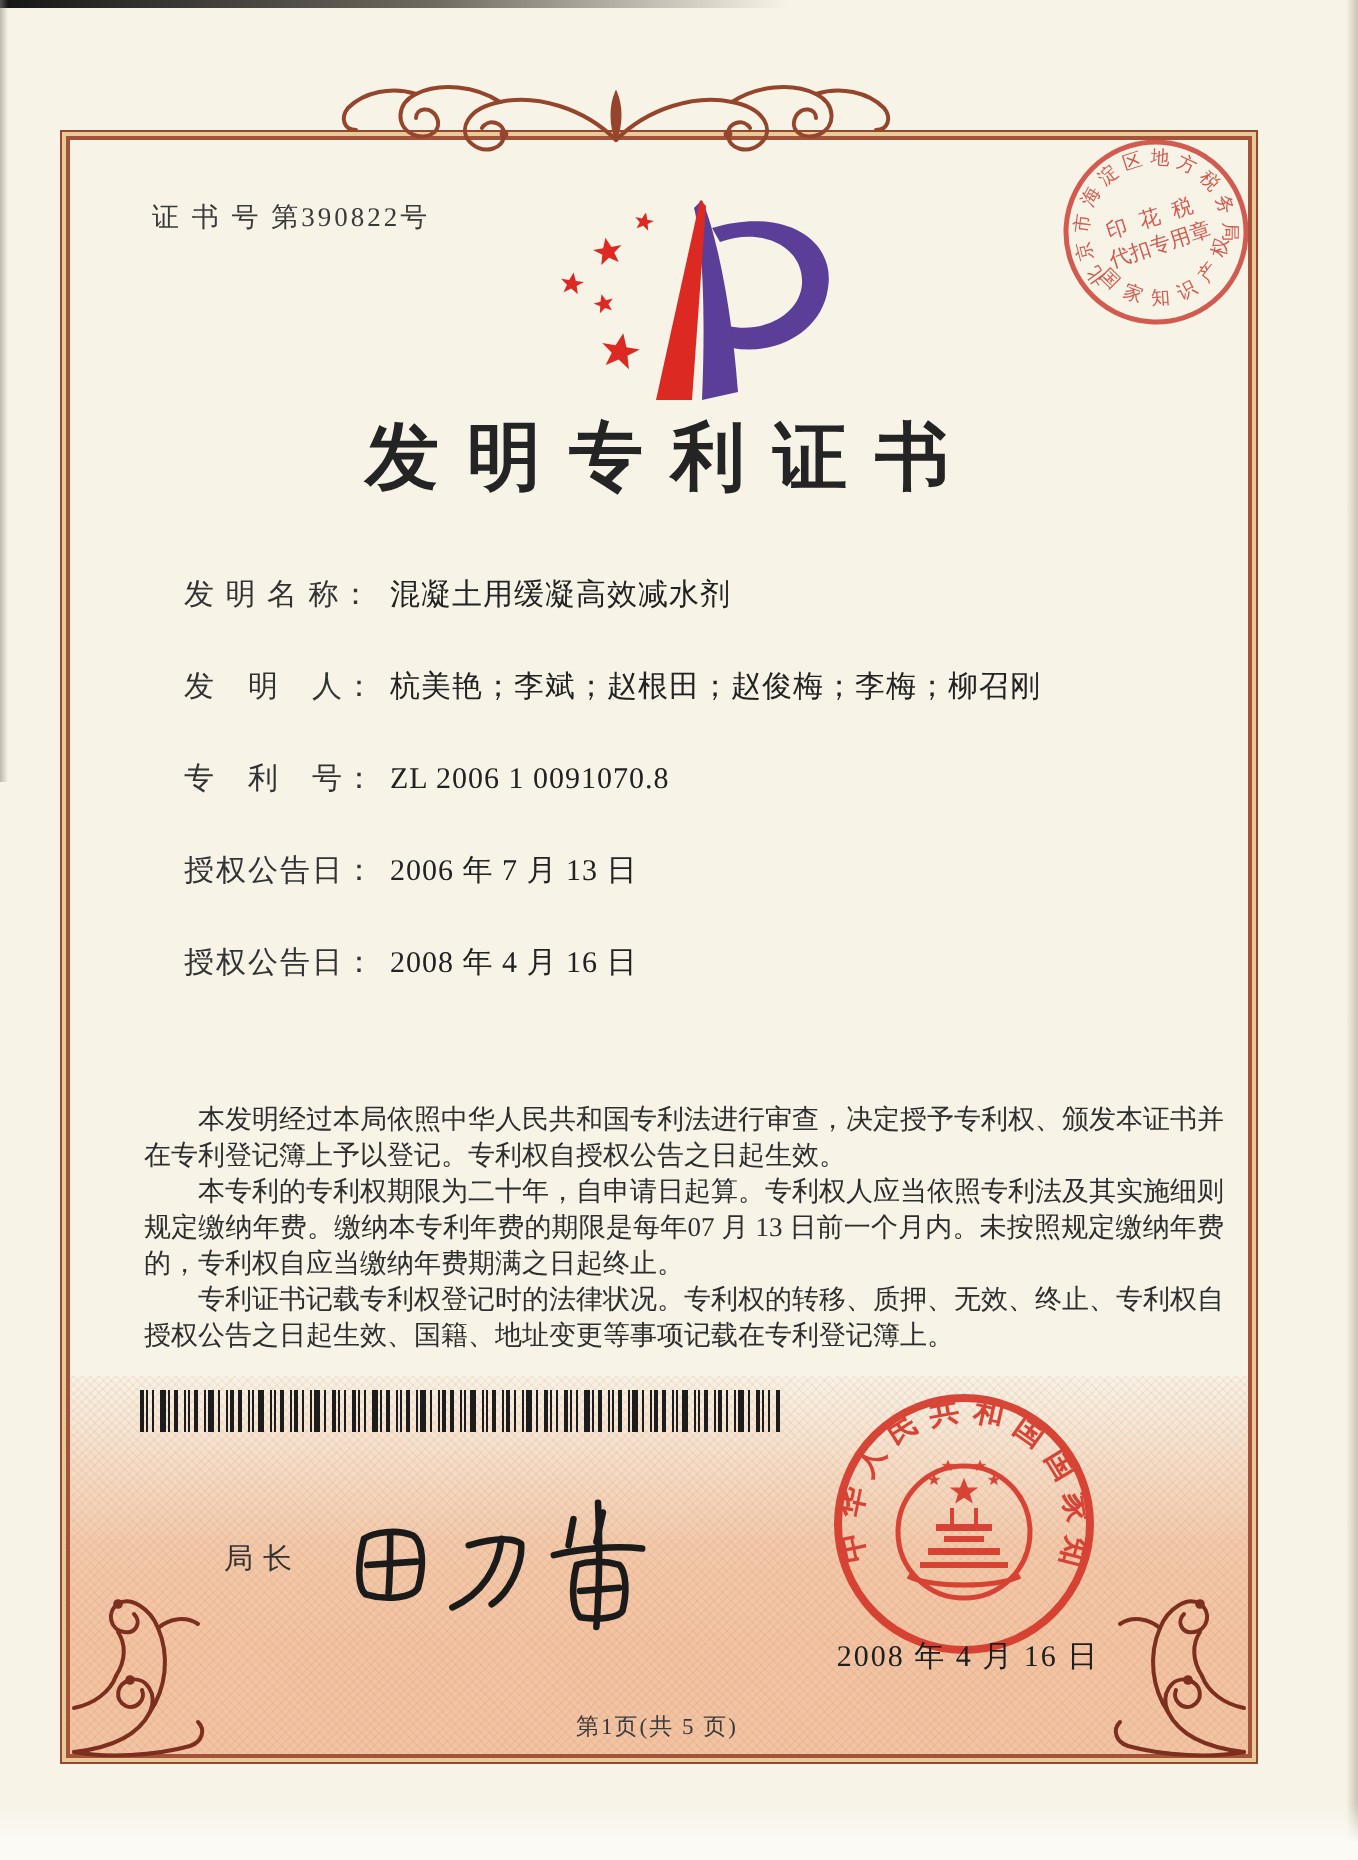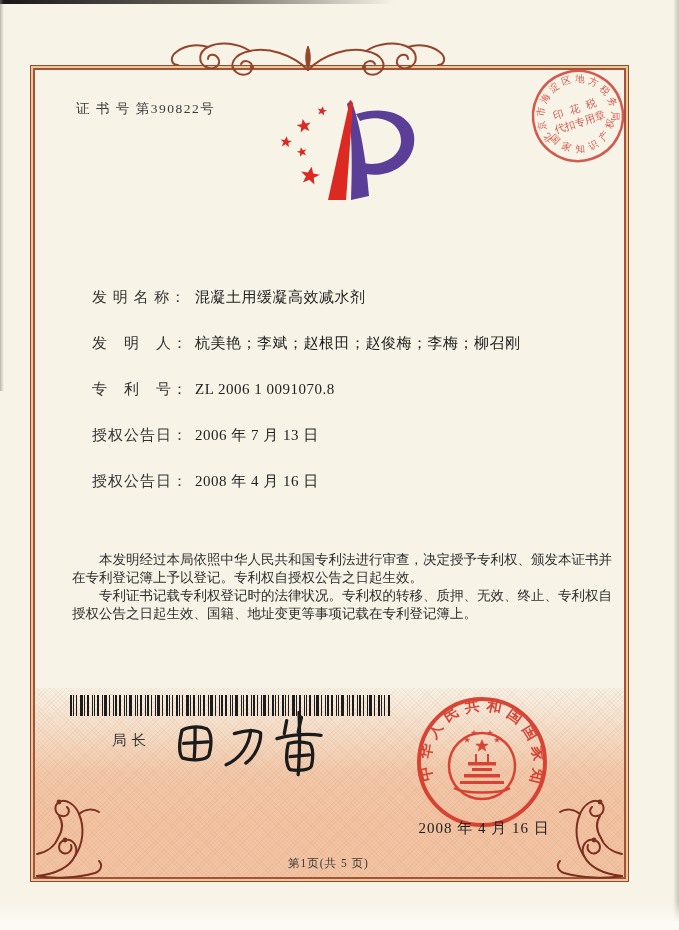--- a/index.html
+++ b/index.html
@@ -38,21 +38,21 @@
   .fields{position:absolute;left:92px;top:288px;width:520px;}
   .field-row{height:18px;margin-bottom:28px;font-size:15px;white-space:nowrap;}
   .field-label{display:inline-block;min-width:97px;color:#333;letter-spacing:1px;}
   .field-value{color:#222;letter-spacing:.5px;padding-left:6px;}
   .body-text{position:absolute;left:72px;top:551px;width:540px;
     font-size:13.5px;line-height:18px;text-align:justify;color:#2e2e2e;}
   .body-text p{margin:0;text-indent:2em;}
   .barcode{position:absolute;left:70px;top:695px;width:324px;height:21px;
     display:flex;align-items:stretch;overflow:hidden;z-index:2;}
   .barcode .bar{background:#1c1c1c;flex:0 0 auto;}
-  .sig-row{position:absolute;left:112px;top:731px;z-index:2;}
+  .sig-row{position:absolute;left:112px;top:770px;z-index:2;}
   .sig-role{font-size:14.5px;letter-spacing:5px;color:#333;vertical-align:16px;}
   .sig-svg{position:absolute;left:52px;top:-26px;}
   .seal{position:absolute;left:410px;top:690px;width:144px;height:144px;z-index:1;opacity:.92;}
   .issue-date{position:absolute;left:408px;top:819px;width:152px;text-align:center;
     font-size:15px;letter-spacing:1px;color:#1e1e1e;z-index:3;white-space:nowrap;}
   .footer{position:absolute;left:30px;top:856px;width:597px;text-align:center;
     font-size:11.5px;color:#3a3a3a;letter-spacing:1px;z-index:2;}
   .tax-stamp{position:absolute;left:522px;top:60px;width:112px;height:112px;opacity:.88;}
   .top-ornament{position:absolute;left:158px;top:38px;width:300px;height:50px;}
   .corner{position:absolute;width:72px;height:96px;z-index:2;}
@@ -134,20 +134,21 @@
       </text>
       <text x="56" y="52" text-anchor="middle" font-size="10.5" letter-spacing="2">印 花 税</text>
       <text x="56" y="66" text-anchor="middle" font-size="10.5">代扣专用章</text>
       <path id="taxBottom" d="M22.2,68.3 A36,36 0 0 0 89.8,68.3" fill="none"></path>
       <text font-size="9.5">
         <textPath href="#taxBottom" startOffset="0" textLength="100">国家知识产权局</textPath>
       </text>
     </g>
   </svg>
 
+  <div class="title">发明专利证书</div>
 
   <div class="fields">
     <div class="field-row">
       <span class="field-label">发 明 名 称：</span><span class="field-value">混凝土用缓凝高效减水剂</span>
     </div>
     <div class="field-row">
       <span class="field-label">发　明　人：</span><span class="field-value">杭美艳；李斌；赵根田；赵俊梅；李梅；柳召刚</span>
     </div>
     <div class="field-row">
       <span class="field-label">专　利　号：</span><span class="field-value">ZL 2006 1 0091070.8</span>
@@ -155,20 +156,21 @@
     <div class="field-row">
       <span class="field-label">授权公告日：</span><span class="field-value">2006 年 7 月 13 日</span>
     </div>
     <div class="field-row">
       <span class="field-label">授权公告日：</span><span class="field-value">2008 年 4 月 16 日</span>
     </div>
   </div>
 
   <div class="body-text">
     <p>本发明经过本局依照中华人民共和国专利法进行审查，决定授予专利权、颁发本证书并在专利登记簿上予以登记。专利权自授权公告之日起生效。</p>
+    <p>本专利的专利权期限为二十年，自申请日起算。专利权人应当依照专利法及其实施细则规定缴纳年费。缴纳本专利年费的期限是每年07 月 13 日前一个月内。未按照规定缴纳年费的，专利权自应当缴纳年费期满之日起终止。</p>
     <p>专利证书记载专利权登记时的法律状况。专利权的转移、质押、无效、终止、专利权自授权公告之日起生效、国籍、地址变更等事项记载在专利登记簿上。</p>
   </div>
 
   <div class="barcode" id="barcode">
       <div class="bar" style="width: 2px; margin-right: 1px;"></div>
       <div class="bar" style="width: 1px; margin-right: 2px;"></div>
       <div class="bar" style="width: 1px; margin-right: 3px;"></div>
       <div class="bar" style="width: 3px; margin-right: 1px;"></div>
       <div class="bar" style="width: 1px; margin-right: 2px;"></div>
       <div class="bar" style="width: 2px; margin-right: 3px;"></div>

